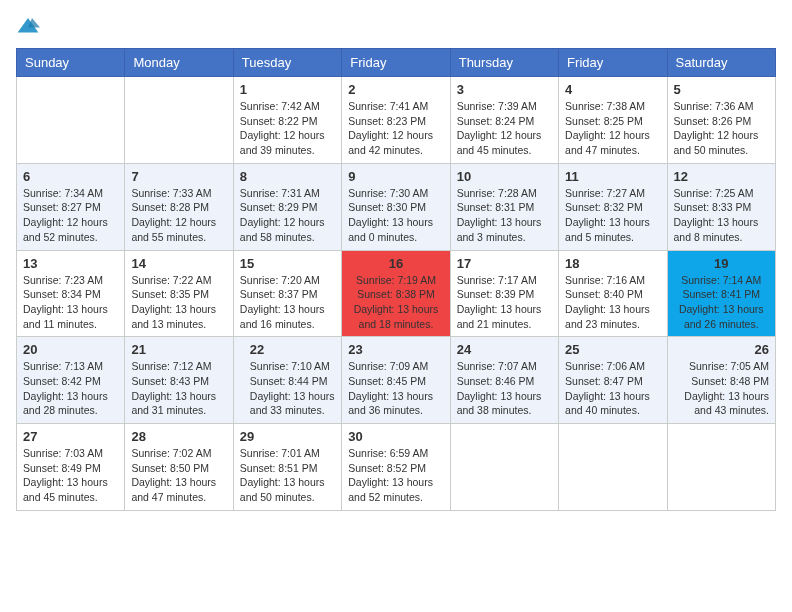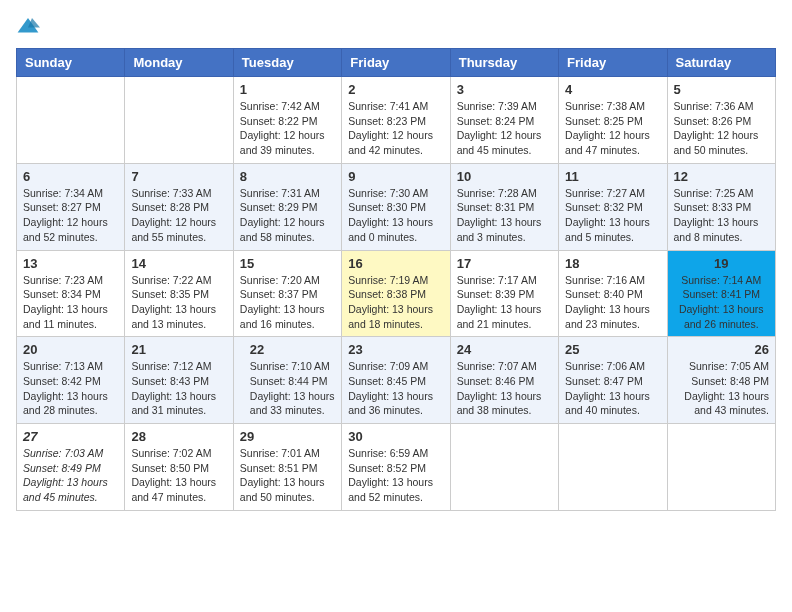--- a/index.html
+++ b/index.html
@@ -49,21 +49,21 @@
     }
     .calendar {
       width: 100%;
       border-collapse: collapse;
       border: 1px solid #ccc;
     }
     .calendar th {
       background-color: #4472c4;
       color: #fff;
       font-size: 13px;
-      font-weight: bold;
+      font-weight: normal;
       padding: 6px 8px;
       text-align: left;
       border: 1px solid #3a62b0;
     }
     .calendar td {
       vertical-align: top;
       padding: 5px 6px;
       border: 1px solid #ccc;
       font-size: 11px;
       color: #333;
@@ -183,21 +183,21 @@
           <div class="day-info">Sunrise: 7:23 AM<br>Sunset: 8:34 PM<br>Daylight: 13 hours and 11 minutes.</div>
         </td>
         <td style="background: rgb(255, 255, 255);">
           <div class="day-number">14</div>
           <div class="day-info">Sunrise: 7:22 AM<br>Sunset: 8:35 PM<br>Daylight: 13 hours and 13 minutes.</div>
         </td>
         <td style="background: rgb(255, 255, 255);">
           <div class="day-number">15</div>
           <div class="day-info">Sunrise: 7:20 AM<br>Sunset: 8:37 PM<br>Daylight: 13 hours and 16 minutes.</div>
         </td>
-        <td style="background: #fef9c3;">
+        <td style="background: #ef4444; text-align: center;">
           <div class="day-number">16</div>
           <div class="day-info">Sunrise: 7:19 AM<br>Sunset: 8:38 PM<br>Daylight: 13 hours and 18 minutes.</div>
         </td>
         <td style="background: rgb(255, 255, 255); margin-left: 44px;">
           <div class="day-number">17</div>
           <div class="day-info">Sunrise: 7:17 AM<br>Sunset: 8:39 PM<br>Daylight: 13 hours and 21 minutes.</div>
         </td>
         <td style="background: rgb(255, 255, 255);">
           <div class="day-number">18</div>
           <div class="day-info">Sunrise: 7:16 AM<br>Sunset: 8:40 PM<br>Daylight: 13 hours and 23 minutes.</div>
@@ -231,21 +231,21 @@
         <td style="background: rgb(238, 243, 251);">
           <div class="day-number">25</div>
           <div class="day-info">Sunrise: 7:06 AM<br>Sunset: 8:47 PM<br>Daylight: 13 hours and 40 minutes.</div>
         </td>
         <td style="background: rgb(238, 243, 251); text-align: right;">
           <div class="day-number">26</div>
           <div class="day-info">Sunrise: 7:05 AM<br>Sunset: 8:48 PM<br>Daylight: 13 hours and 43 minutes.</div>
         </td>
       </tr>
       <tr>
-        <td style="background: rgb(255, 255, 255); font-style: italic;">
+        <td style="background: rgb(255, 255, 255);">
           <div class="day-number">27</div>
           <div class="day-info">Sunrise: 7:03 AM<br>Sunset: 8:49 PM<br>Daylight: 13 hours and 45 minutes.</div>
         </td>
         <td style="background: rgb(255, 255, 255);">
           <div class="day-number">28</div>
           <div class="day-info">Sunrise: 7:02 AM<br>Sunset: 8:50 PM<br>Daylight: 13 hours and 47 minutes.</div>
         </td>
         <td style="background: rgb(255, 255, 255);">
           <div class="day-number">29</div>
           <div class="day-info">Sunrise: 7:01 AM<br>Sunset: 8:51 PM<br>Daylight: 13 hours and 50 minutes.</div>

